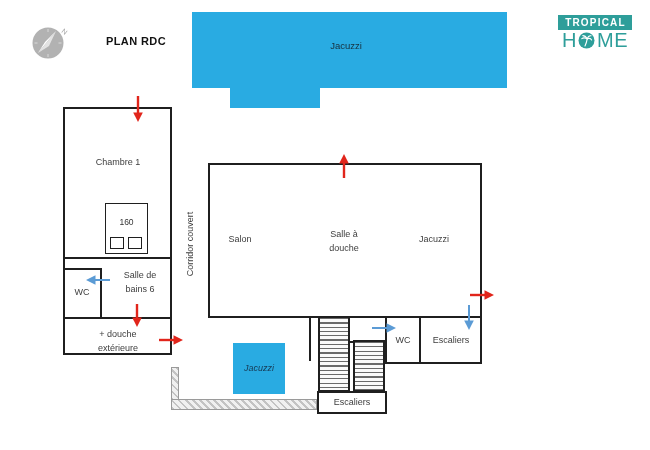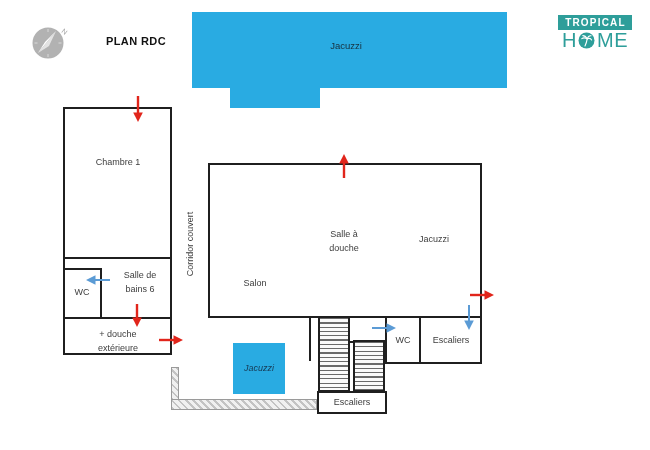--- a/index.html
+++ b/index.html
@@ -93,32 +93,37 @@
 
   <div class="pool-block" style="left:192px;top:12px;width:315px;height:76px;"></div>
   <div class="pool-block" style="left:230px;top:88px;width:90px;height:20px;"></div>
   <div class="label pool-label" style="left:346px;top:46px;">Jacuzzi</div>
 
   <div class="wall-box" style="left:63px;top:107px;width:109px;height:248px;"></div>
   <div class="wall-h" style="left:63px;top:257px;width:109px;"></div>
   <div class="wall-box" style="left:63px;top:268px;width:39px;height:51px;"></div>
   <div class="wall-h" style="left:63px;top:317px;width:109px;"></div>
 
+  <div class="bed">
+    <div class="bed-size">160</div>
+    <div class="pillow" style="left:4px;"></div>
+    <div class="pillow" style="left:22px;"></div>
+  </div>
 
   <div class="label" style="left:118px;top:163px;">Chambre 1</div>
   <div class="label" style="left:82px;top:293px;">WC</div>
   <div class="label" style="left:140px;top:282px;">Salle de
 bains 6</div>
   <div class="label" style="left:118px;top:341px;">+ douche
 extérieure</div>
 
   <div class="corridor">Corridor couvert</div>
 
   <div class="wall-box" style="left:208px;top:163px;width:274px;height:155px;"></div>
-  <div class="label" style="left:255px;top:240px;margin-top:44px;">Salon</div>
+  <div class="label" style="left:240px;top:240px;">Salon</div>
   <div class="label" style="left:344px;top:241px;">Salle à
 douche</div>
   <div class="label" style="left:434px;top:240px;">Jacuzzi</div>
 
   <div class="wall-box" style="left:385px;top:316px;width:36px;height:48px;background:#fff;"></div>
   <div class="wall-box" style="left:419px;top:316px;width:63px;height:48px;background:#fff;"></div>
   <div class="label" style="left:403px;top:341px;">WC</div>
   <div class="label" style="left:451px;top:341px;">Escaliers</div>
 
   <div class="wall-v" style="left:309px;top:318px;height:43px;"></div>

